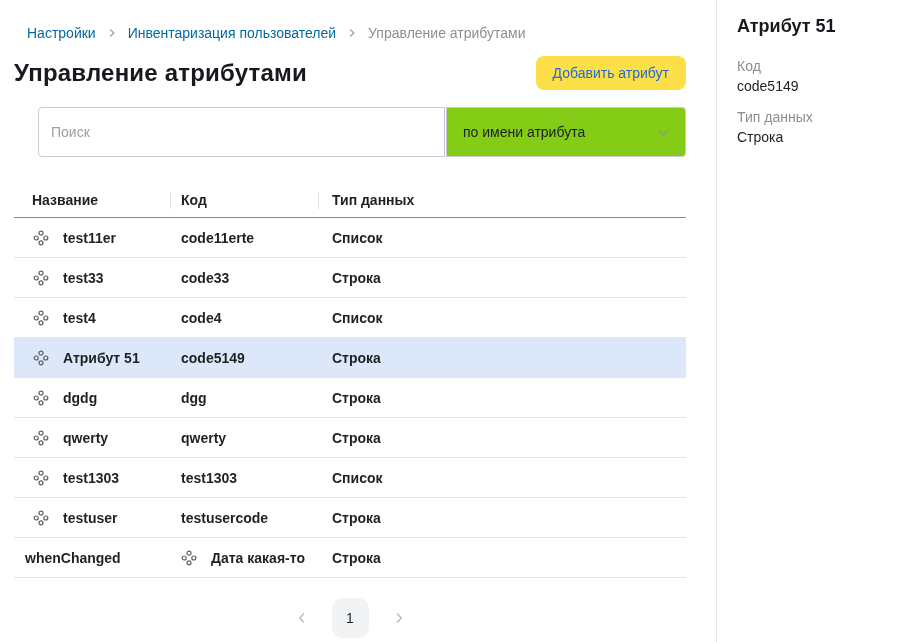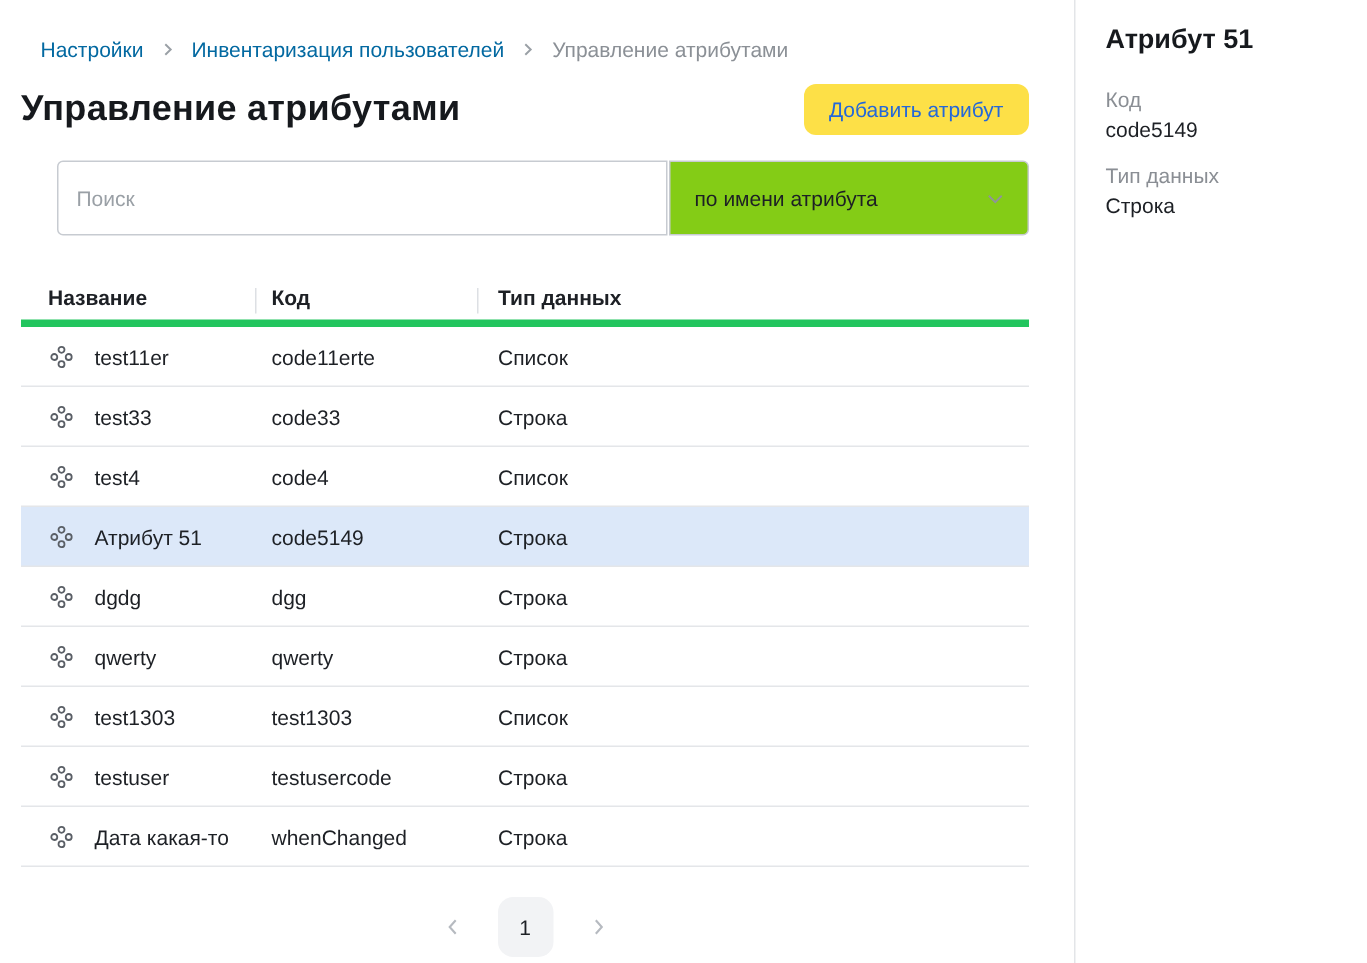--- a/index.html
+++ b/index.html
@@ -23,32 +23,32 @@
 
   .search-row { display: flex; margin-top: 17px; height: 50px; margin-left: 24px; }
   .search-input { flex: 1; border: 1px solid #c7cbd1; border-radius: 4px 0 0 4px; padding: 0 12px;
                   font-size: 14px; font-family: inherit; color: #1d2025; outline: none; }
   .search-input::placeholder { color: #9aa0a6; }
   .filter-select { width: 240px; margin-left: 1px; border: 1px solid #c7cbd1; border-radius: 0 4px 4px 0;
                    display: flex; align-items: center; justify-content: space-between;
                    padding: 0 14px 0 16px; font-size: 14px; cursor: pointer; background: #84cc16; }
 
   .table { margin-top: 26px; }
-  .thead { display: flex; align-items: center; height: 35px; border-bottom: 5px solid #22c55e;
+  .thead { display: flex; align-items: center; height: 35px; border-bottom: 1px solid #22c55e;
            font-size: 14px; font-weight: bold; color: #1d2025; }
   .hcell { position: relative; height: 100%; display: flex; align-items: center; }
   .hcell + .hcell::before { content: ""; position: absolute; left: 0; top: 9px; width: 1px; height: 17px; background: #dde0e4; }
   .c1 { width: 156px; padding-left: 18px; }
   .c2 { width: 148px; padding-left: 11px; }
   .c3 { flex: 1; padding-left: 14px; }
 
   .trow { display: flex; align-items: center; height: 40px; border-bottom: 1px solid #e4e6e9;
           font-size: 14px; cursor: pointer; }
   .trow.selected { background: #dce8f9; }
-  .cell { display: flex; align-items: flex-end; }
+  .cell { display: flex; align-items: flex-end; font-weight: bold; }
   .c-name { width: 156px; padding-left: 19px; gap: 14px; }
   .c-code { width: 148px; padding-left: 11px; }
   .c-type { flex: 1; padding-left: 14px; }
   .row-icon { display: flex; align-items: center; }
 
   .pagination { display: flex; align-items: center; justify-content: center; gap: 13px; margin-top: 20px; }
   .pg-btn { width: 34px; height: 34px; display: flex; align-items: center; justify-content: center;
             background: transparent; border: none; cursor: pointer; }
   .pg-page { width: 37px; height: 40px; background: #f2f3f5; border-radius: 10px; display: flex;
              align-items: center; justify-content: center; font-size: 14px; color: #1d2025; cursor: pointer; }
@@ -233,32 +233,32 @@
           <circle cx="8" cy="12.8" r="2.0"></circle>
         </svg>
       </span>
       <span>testuser</span>
     </div>
     <div class="cell c-code">testusercode</div>
     <div class="cell c-type">Строка</div>
   </div>
 
   <div class="trow">
+    <div class="cell c-code">whenChanged</div>
     <div class="cell c-name">
       <span class="row-icon">
         <svg width="16" height="16" viewBox="0 0 16 16" fill="none" stroke="#5a5f66" stroke-width="1.2">
           <circle cx="8" cy="3.2" r="2.0"></circle>
           <circle cx="3.2" cy="8" r="2.0"></circle>
           <circle cx="12.8" cy="8" r="2.0"></circle>
           <circle cx="8" cy="12.8" r="2.0"></circle>
         </svg>
       </span>
       <span>Дата какая-то</span>
     </div>
-    <div class="cell c-code">whenChanged</div>
     <div class="cell c-type">Строка</div>
   </div>
 </div>
     </div>
 
     <div class="pagination">
       <button class="pg-btn">
         <svg width="16" height="16" viewBox="0 0 16 16" fill="none">
             <path d="M9.8 3.5 L5.8 8 L9.8 12.5" stroke="#b6bac0" stroke-width="1.4"></path>
           </svg>

